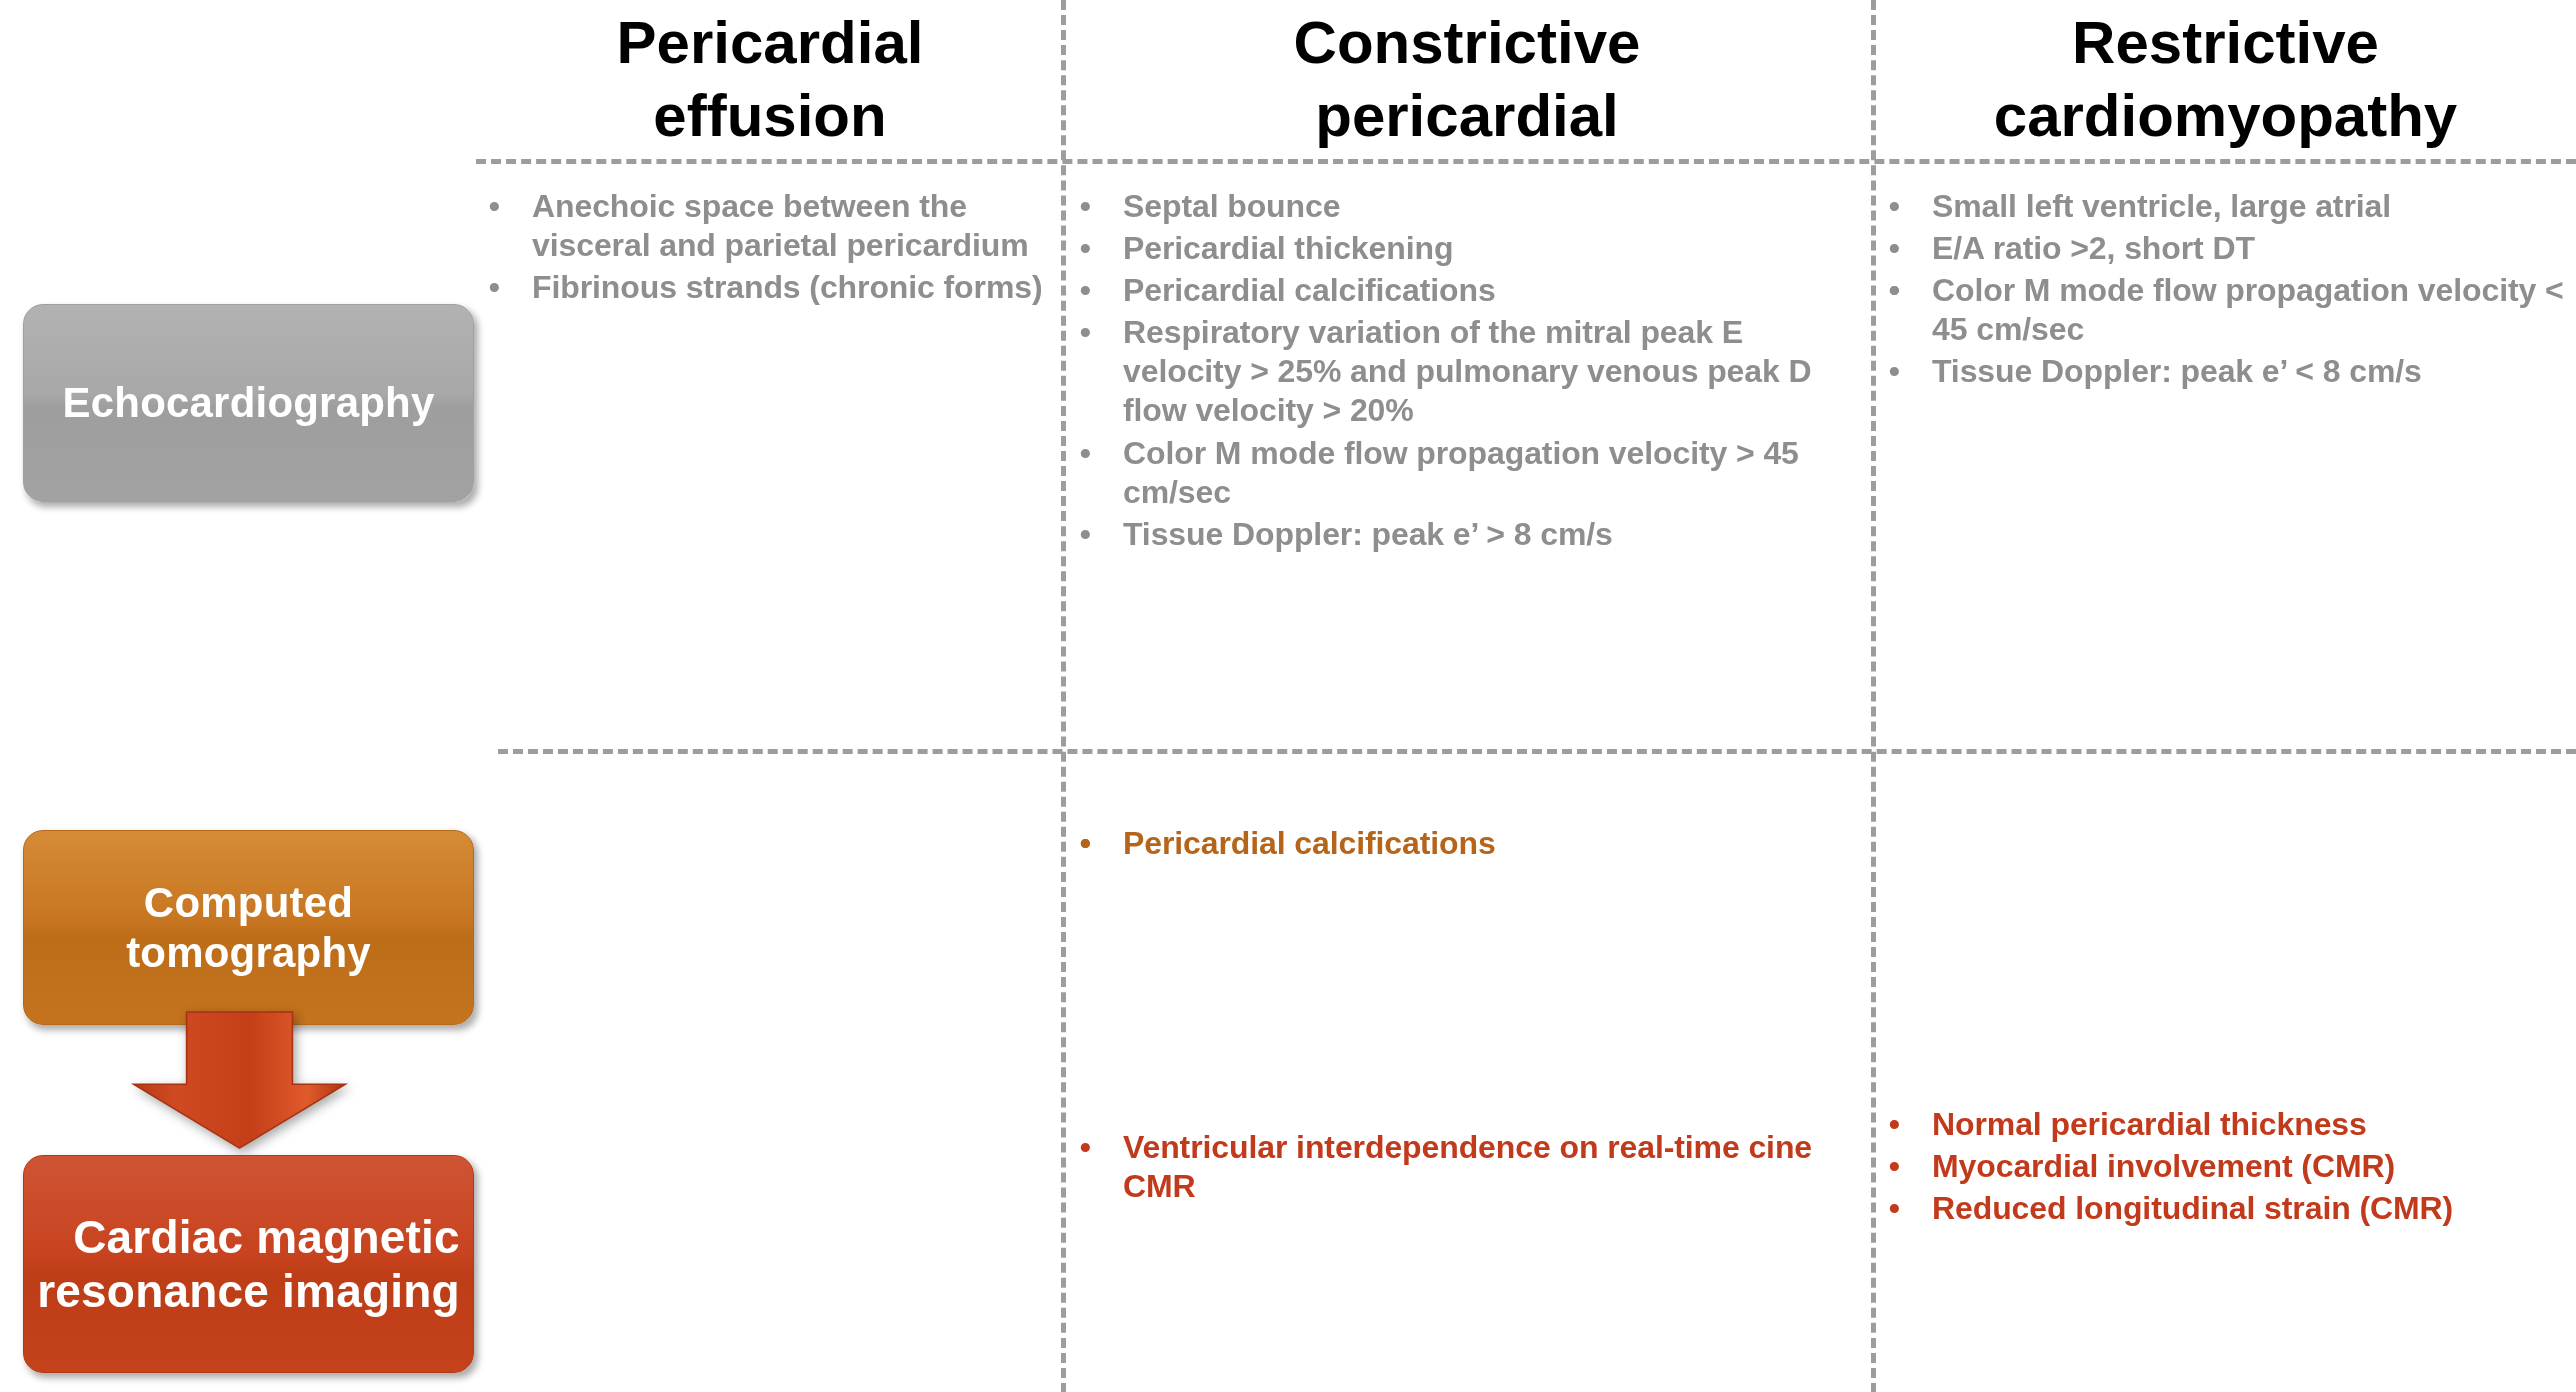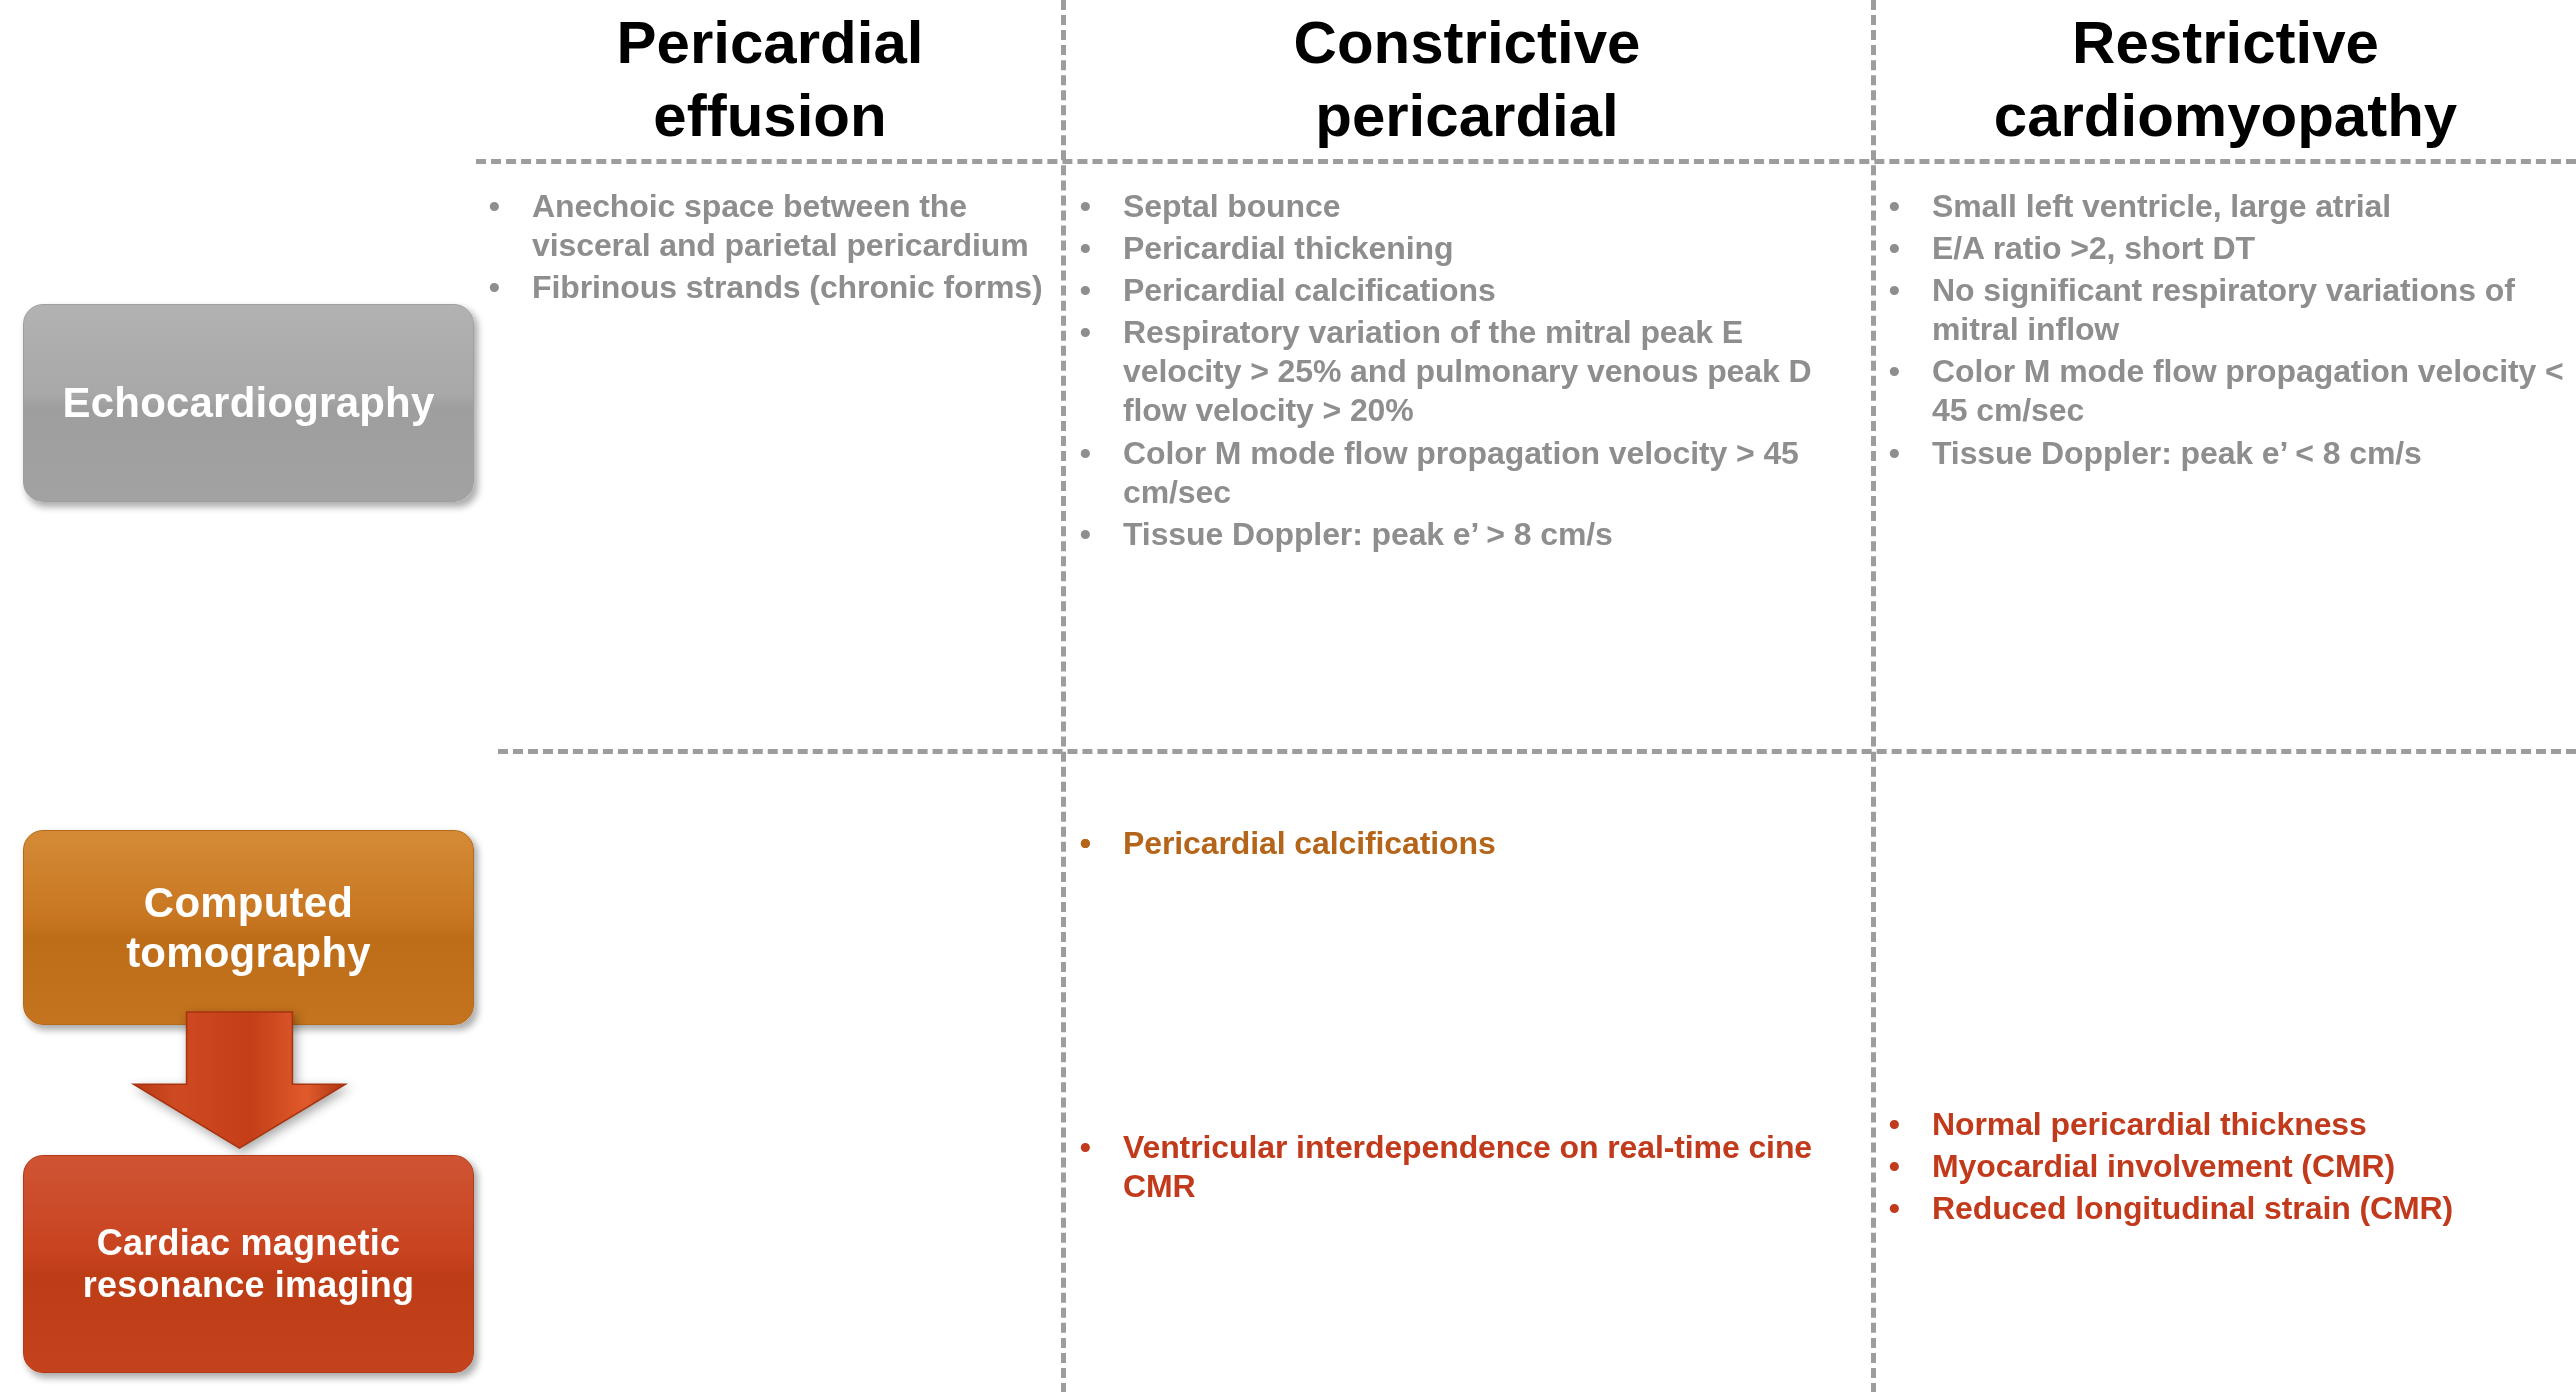--- a/index.html
+++ b/index.html
@@ -73,23 +73,24 @@
     font-size: 42px;
     background: linear-gradient(180deg, #d58b36 0%, #c87621 45%, #bd6d18 55%, #c4731e 100%);
     border: 1.6px solid #b5691a;
   }
 
   #box-cmr {
     left: 23px;
     top: 1155px;
     width: 451px;
     height: 218px;
-    font-size: 36px;
+    font-size: 46px;
     background: linear-gradient(180deg, #cf5434 0%, #c8431f 45%, #bd3d17 55%, #c4421c 100%);
     border: 1.6px solid #b23a16;
+    text-align: right;
   }
 
   
   #arrow-ct-to-cmr {
     position: absolute;
     left: 115px;
     top: 1008px;
     width: 249px;
     height: 144px;
     filter: drop-shadow(3.9px 4.7px 5.4px rgba(0,0,0,0.35));
@@ -228,21 +229,21 @@
         <li class="bullet-item"><span class="dot">•</span><span>Respiratory variation of the mitral peak E velocity &gt; 25% and pulmonary venous peak D flow velocity &gt; 20%</span></li>
         <li class="bullet-item"><span class="dot">•</span><span>Color M mode flow propagation velocity &gt; 45 cm/sec</span></li>
         <li class="bullet-item"><span class="dot">•</span><span>Tissue Doppler: peak e’ &gt; 8 cm/s</span></li>
       </ul>
     </div>
 
   <div class="bullet-block tone-echo" id="bullets-echo-restrictive">
       <ul class="bullet-list">
         <li class="bullet-item"><span class="dot">•</span><span>Small left ventricle, large atrial</span></li>
         <li class="bullet-item"><span class="dot">•</span><span>E/A ratio &gt;2, short DT</span></li>
-        <li class="bullet-item"><span class="dot">•</span><span>No significant respiratory variations of mitral inflow</span></li>
+        <li class="bullet-item"><span class="dot">•</span></li>
         <li class="bullet-item"><span class="dot">•</span><span>Color M mode flow propagation velocity &lt; 45 cm/sec</span></li>
         <li class="bullet-item"><span class="dot">•</span><span>Tissue Doppler: peak e’ &lt; 8 cm/s</span></li>
       </ul>
     </div>
 
   <div class="bullet-block tone-ct" id="bullets-ct-constrictive">
       <ul class="bullet-list">
         <li class="bullet-item"><span class="dot">•</span></li>
         <li class="bullet-item"><span class="dot">•</span><span>Pericardial calcifications</span></li>
       </ul>

